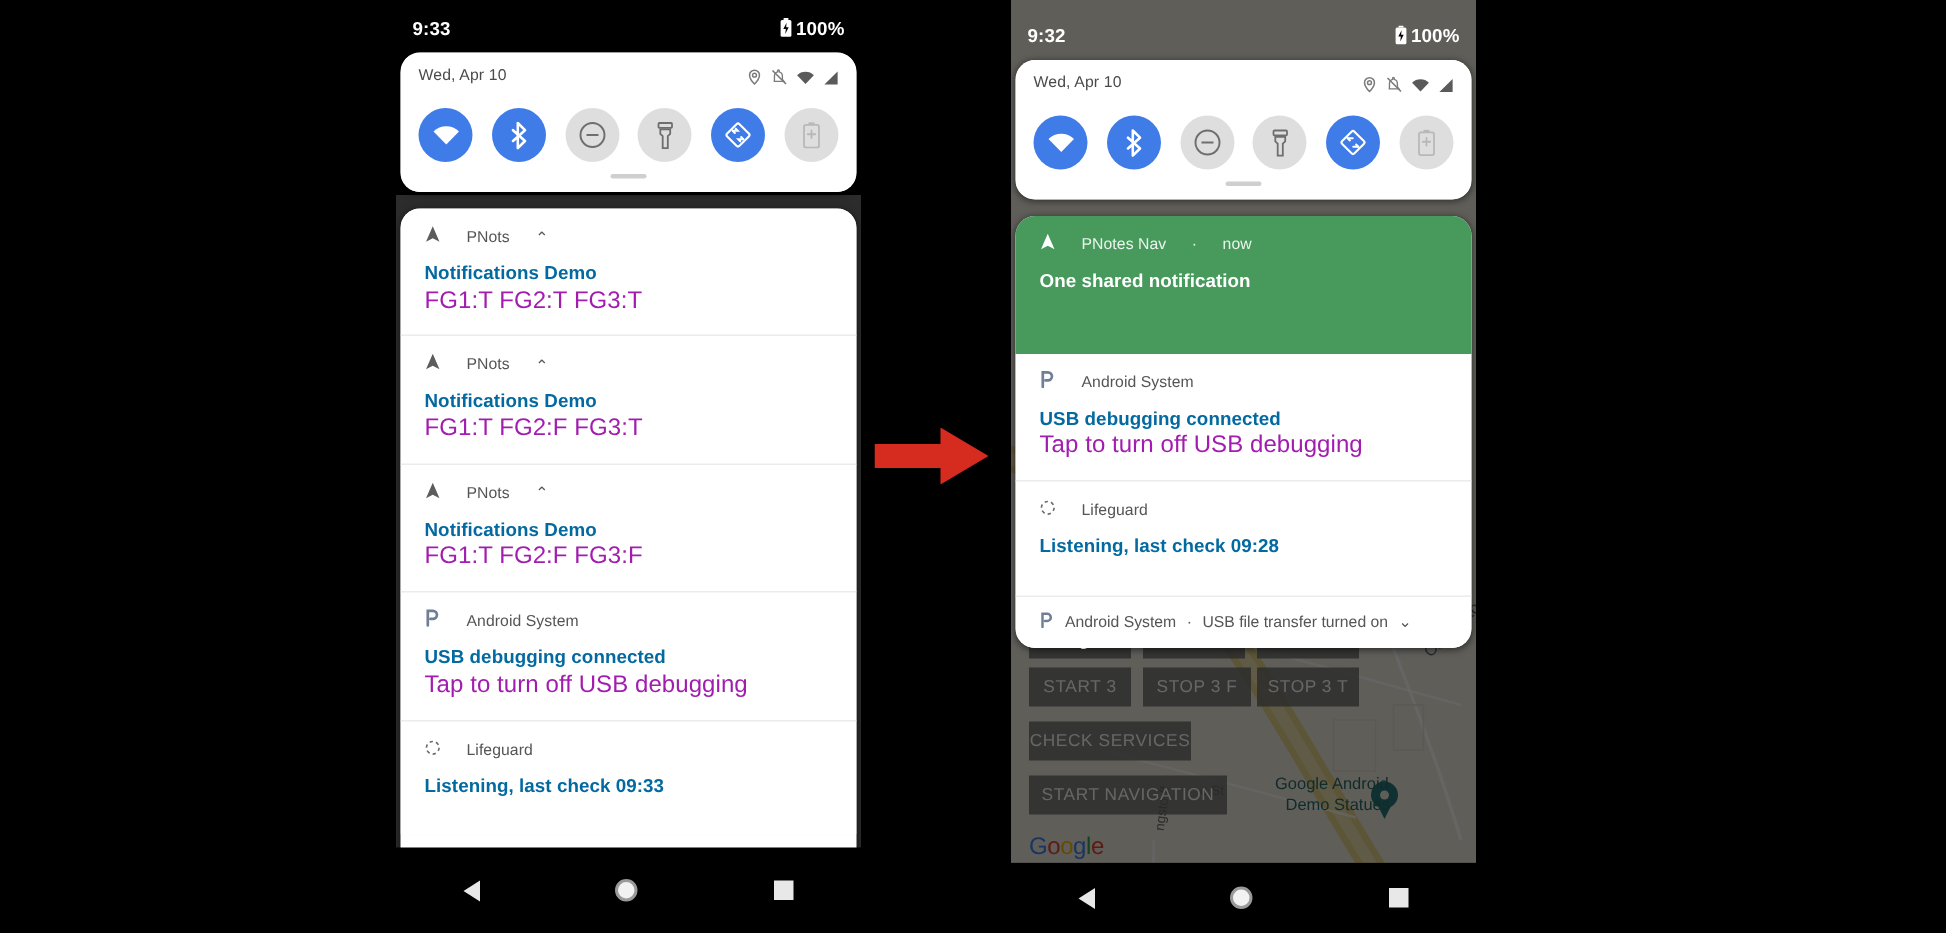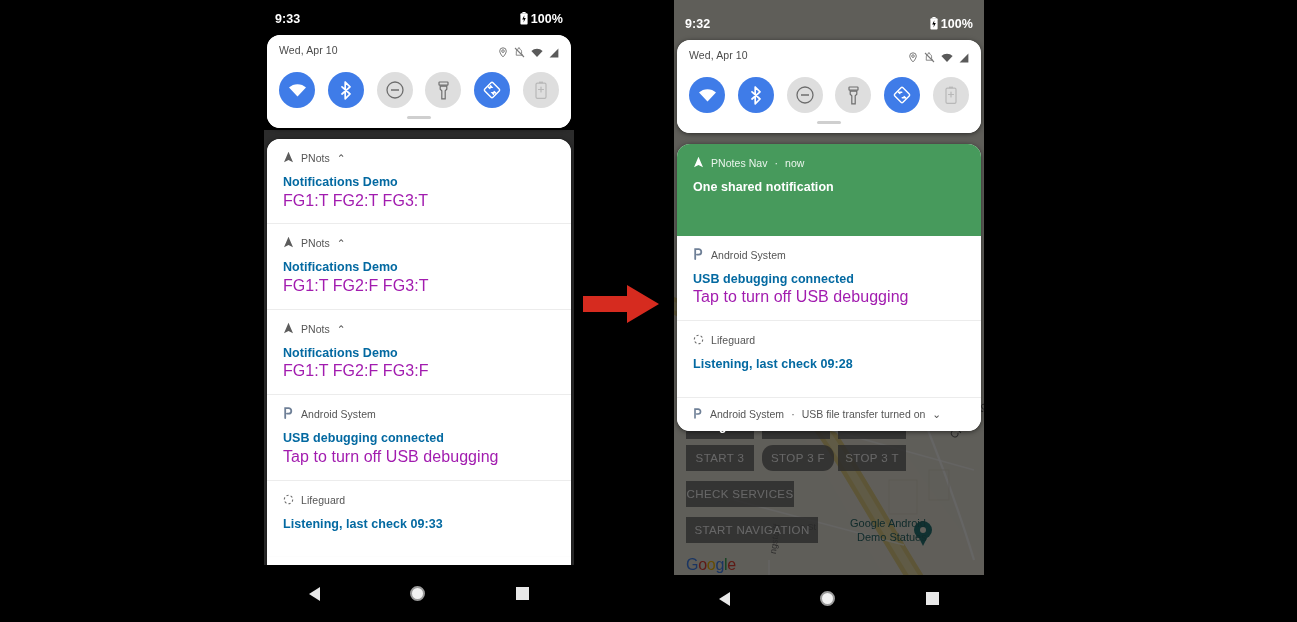--- a/index.html
+++ b/index.html
@@ -53,21 +53,21 @@
     display:flex; align-items:center; justify-content:center;
   }
   .tile.on  { background:#3f7ce8; }
   .tile.off { background:#dedede; }
   .qs-handle { display:flex; justify-content:center; padding: 4px 0 9px 0; }
   .qs-handle i { display:block; width: 24px; height:3px; border-radius:2px; background:#cfcfcf; }
 
   
   .notif { background:#fff; padding: 10px 16px 12px 16px; border-top: 1px solid #ececec; }
   .notif:first-child { border-top: none; }
-  .notif-head { display:flex; align-items:center; gap:7px; margin-bottom: 8px; }
+  .notif-head { display:flex; align-items:center; gap:17px; margin-bottom: 8px; }
   .notif-app { font-size: 10.5px; color:#555; letter-spacing:.05px; }
   .notif-title { font-size: 12.5px; font-weight: bold; color:#0369a1; line-height:1.25; letter-spacing:.05px;}
   .notif-text  { font-size: 16px; color:#a21caf; line-height:1.3; letter-spacing:.05px; }
   .notif.green { background:#479a5c; border-top:none; padding-bottom: 40px; }
   .notif.green .notif-app { color: #eaf5ec; }
   .notif.green .notif-title { color:#fff; font-weight:bold; font-size:12.5px;}
   .notif-collapsed {
     background:#fff; border-top:1px solid #ececec;
     display:flex; align-items:center; gap:7px;
     padding: 10px 16px; font-size: 10.5px; color:#555;
@@ -317,21 +317,21 @@
       <span class="map-road-label" style="left:86px;top:534px;transform:rotate(-82deg);">ngstorff</span>
       <span class="map-road-label" style="left:126px;top:522px;">o St</span>
       <span class="map-label" style="left:176px;top:517px;">Google Android</span>
       <span class="map-label" style="left:183px;top:531px;">Demo Statues</span>
 
       <div class="map-btn" style="left:12px;top:413px;width:68px;">START 2</div>
       <div class="map-btn" style="left:88px;top:413px;width:68px;">STOP 2 F</div>
       <div class="map-btn" style="left:164px;top:413px;width:68px;">STOP 2 T</div>
 
       <div class="map-btn" style="left:12px;top:445px;width:68px;">START 3</div>
-      <div class="map-btn" style="left:88px;top:445px;width:72px;border-radius:11px;">STOP 3 F</div>
+      <div class="map-btn" style="left:88px;top:445px;width:72px;">STOP 3 F</div>
       <div class="map-btn" style="left:164px;top:445px;width:68px;">STOP 3 T</div>
 
       <div class="map-btn" style="left:12px;top:481px;width:108px;">CHECK SERVICES</div>
       <div class="map-btn" style="left:12px;top:517px;width:132px;">START NAVIGATION</div>
 
       <div class="google-logo" style="left:12px;top:556px;"><span>G</span><span>o</span><span>o</span><span>g</span><span>l</span><span>e</span></div>
     </div>
 
     <div class="scrim" style="top:0;bottom:47px;background:rgba(0,0,0,0.60);"></div>
 

